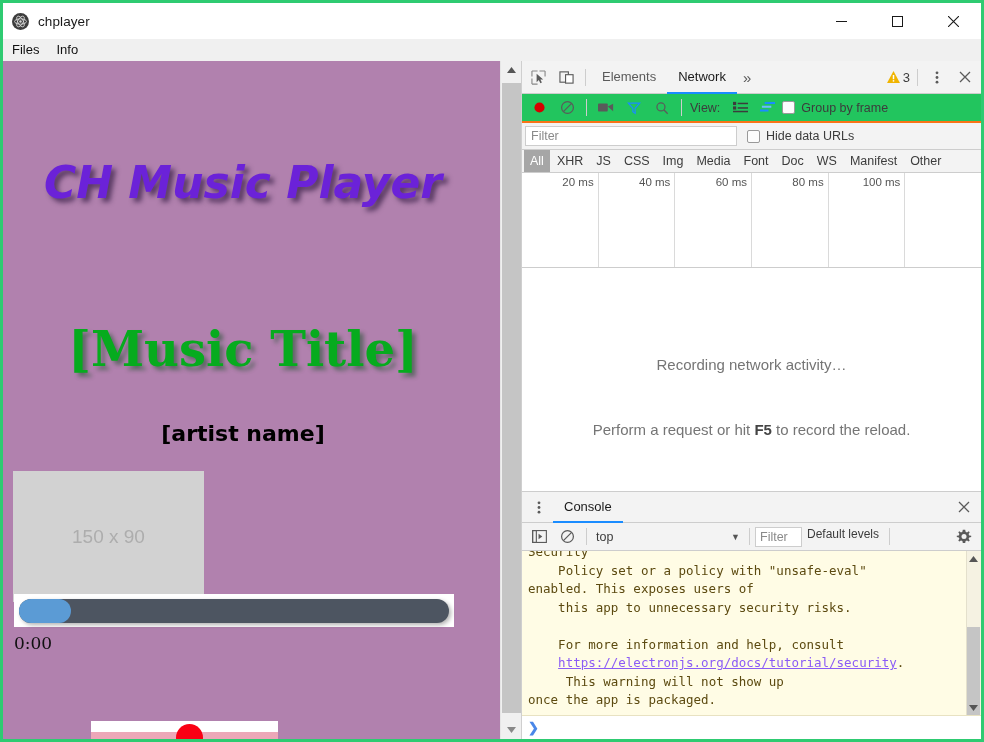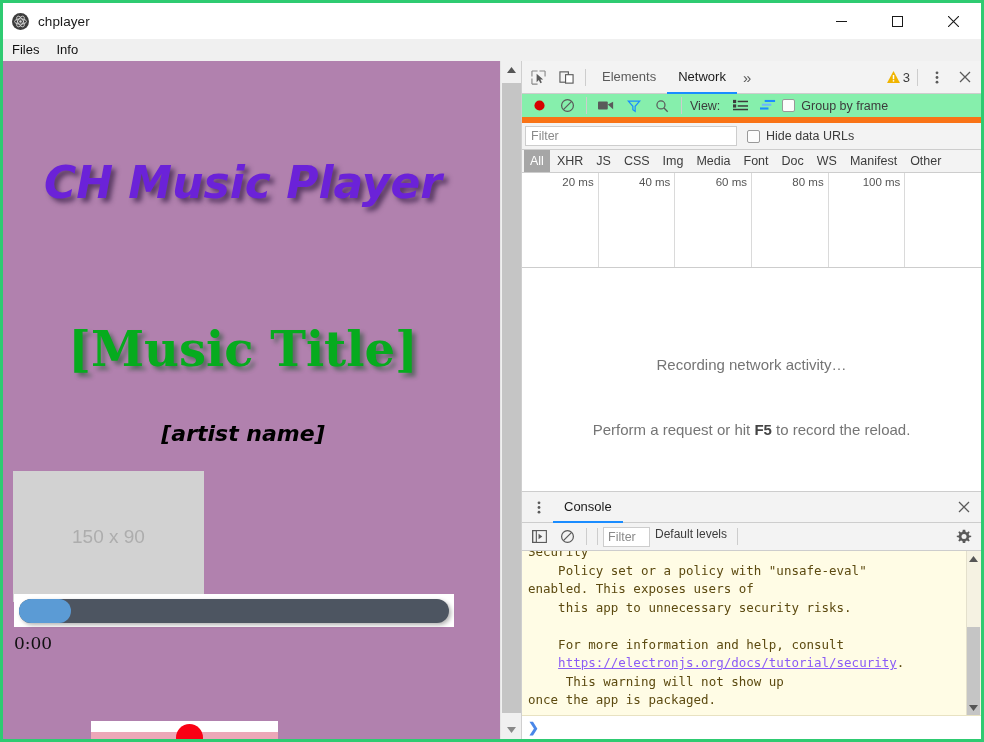--- a/index.html
+++ b/index.html
@@ -77,21 +77,21 @@
     font-family: "DejaVu Serif", "Liberation Serif", serif;
     font-weight: bold; font-size: 48px;
     color: #06ab1e;
     text-shadow: 4px 4px 4px rgba(0,70,20,.45);
     white-space: nowrap;
   }
   .artist-name {
     position: absolute; left: 0; top: 360px; width: 480px;
     text-align: center;
     font-family: "DejaVu Sans", sans-serif;
-    font-style: italic; font-weight: bold;
+    font-weight: bold;
     font-size: 22px; color: #000;
     white-space: nowrap;
   }
   .cover-art {
     position: absolute; left: 10px; top: 410px;
     width: 191px; height: 131px;
     background: #d2d2d2;
     display: flex; align-items: center; justify-content: center;
     font-size: 19px; color: #adadad;
     font-family: "Liberation Sans", sans-serif;
@@ -183,22 +183,22 @@
     border-bottom: 2px solid transparent;
   }
   .dt-tab.active { color: #1a1a1a; border-bottom-color: #1a8cff; }
   .dt-more { font-size: 15px; color: #5a5a5a; padding: 0 6px; }
   .warn-badge {
     display: flex; align-items: center; gap: 3px;
     font-size: 13px; color: #3c3c3c; margin-left: auto; padding-right: 2px;
   }
   .dt-toolbar {
     display: flex; align-items: center;
-    height: 29px; background: #86efac;
-    border-bottom: 6px solid #f97316;
+    height: 29px; background: #22c55e;
+    border-bottom: 2px solid #f97316;
     padding: 0 3px; font-size: 12.5px; color: #3c3c3c;
   }
   .view-label { margin: 0 6px 0 3px; color: #3c3c3c; font-size: 12.5px; }
   .chk {
     width: 13px; height: 13px;
     border: 1px solid #999; background: #fcfcfc;
     border-radius: 2px; margin-right: 6px; flex: none;
   }
   .dt-filterbar {
     display: flex; align-items: center;
@@ -547,20 +547,24 @@
             <path d="M7 4 L11 7 L7 10 Z" fill="#5a5a5a"></path>
           </svg>
         </div>
         <div class="dt-iconbtn">
           <svg width="15" height="15" viewBox="0 0 16 16">
             <circle cx="8" cy="8" r="6.3" fill="none" stroke="#5a5a5a" stroke-width="1.3"></circle>
             <path d="M3.6 12.4 L12.4 3.6" stroke="#5a5a5a" stroke-width="1.3"></path>
           </svg>
         </div>
         <div class="dt-sep"></div>
+        <div class="ctx-select">
+          <span>top</span>
+          <span class="ctx-caret">▼</span>
+        </div>
         <div class="dt-sep"></div>
         <div class="cons-filter">
           <span>Filter</span>
         </div>
         <div class="level-select">
           <span>Default levels</span>
         </div>
         <div class="dt-sep"></div>
         <div class="dt-iconbtn" style="margin-left:auto;">
           <svg width="16" height="16" viewBox="0 0 16 16">

